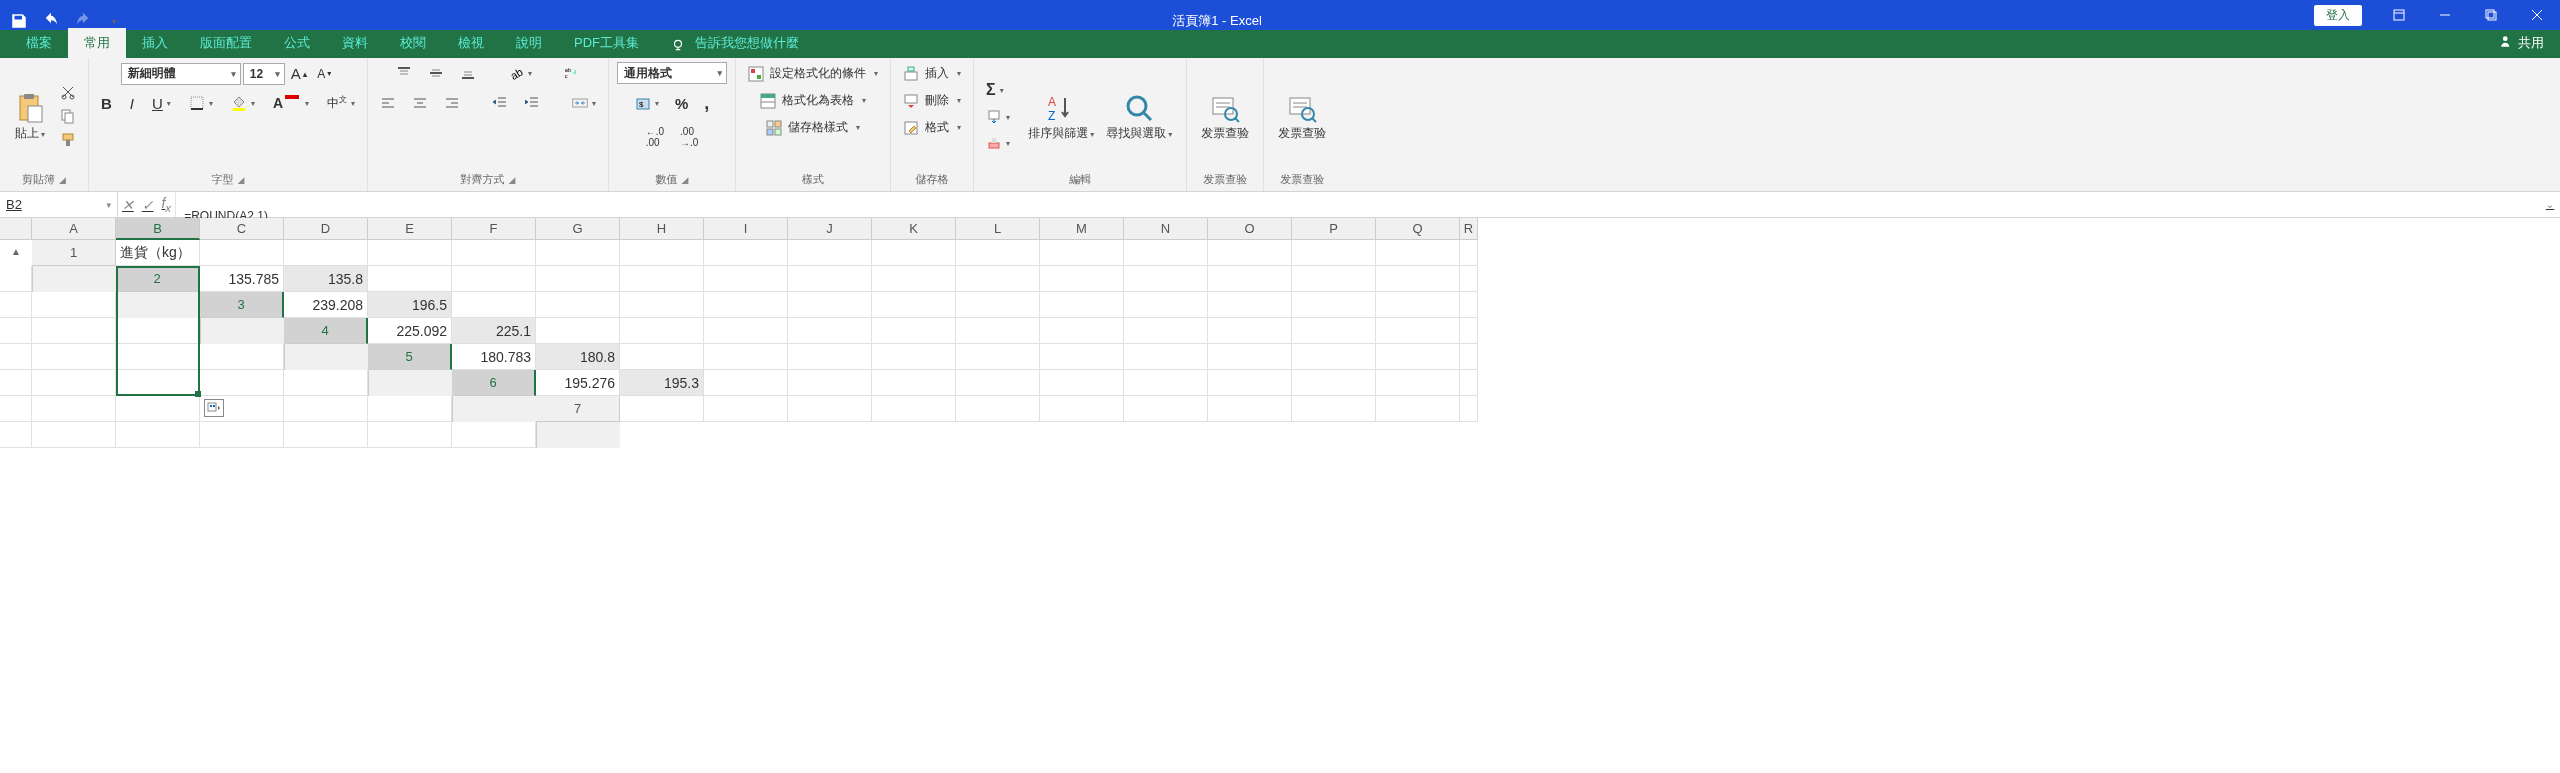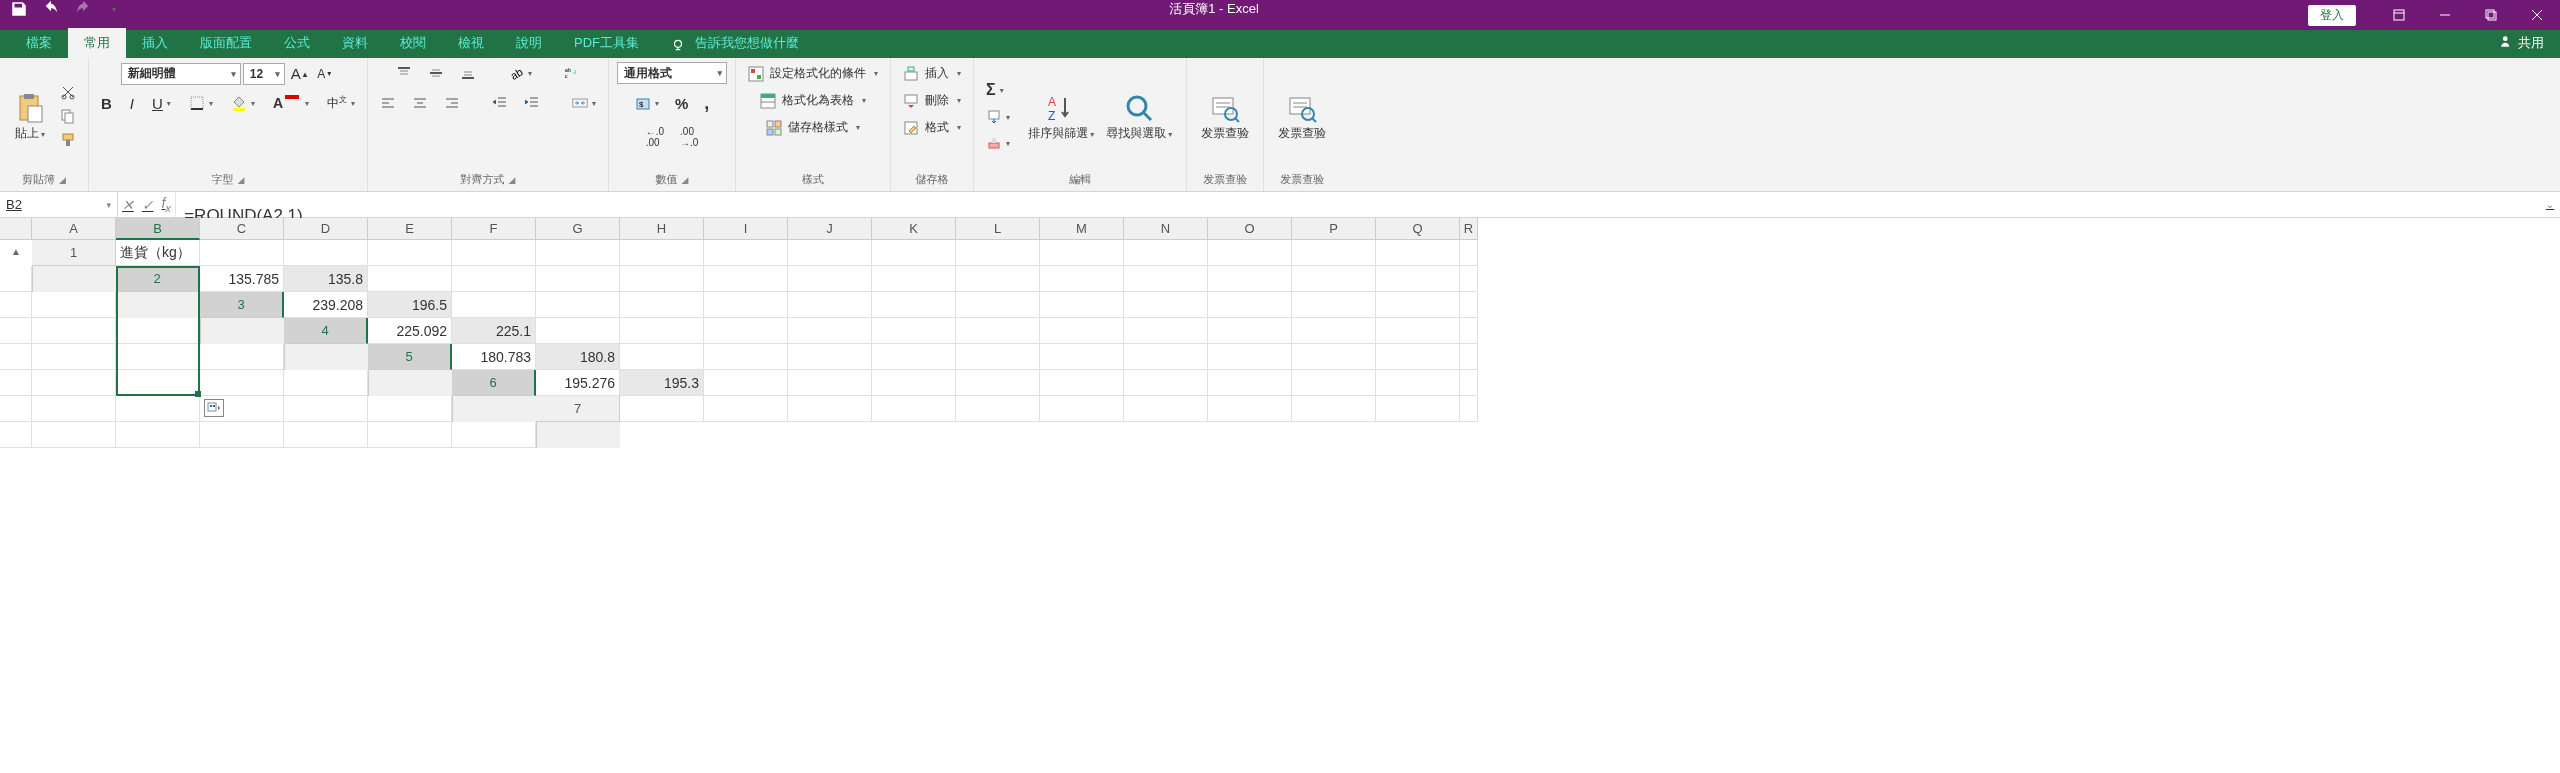--- a/index.html
+++ b/index.html
@@ -1,24 +1,24 @@
 <!DOCTYPE html>
 <html><head>
 <meta charset="utf-8">
 <style>
 * { margin: 0; padding: 0; box-sizing: border-box; font-family: "Microsoft JhengHei", "Segoe UI", sans-serif; }
 body { background: #fff; font-size: 13px; color: #333; overflow: hidden; }
 
 
-.titlebar { background: #701a75; height: 30px; display: flex; align-items: flex-start; color: #fff; }
+.titlebar { background: #1d4ed8; height: 30px; display: flex; align-items: flex-end; color: #fff; }
 .tb-left { display: flex; align-items: center; gap: 14px; padding-left: 10px; }
 .tb-icon { width: 18px; height: 18px; fill: #fff; cursor: pointer; }
 .tb-center { flex: 1; text-align: center; font-size: 13px; }
 .tb-right { display: flex; align-items: center; }
-.tb-signin { background: #fff; color: #217346; padding: 2px 12px; font-size: 12px; margin-right: 20px; border-radius: 2px; }
+.tb-signin { background: #fff; color: #217346; padding: 2px 12px; font-size: 12px; margin-right: 14px; border-radius: 2px; }
 .tb-win { width: 46px; height: 30px; display: flex; align-items: center; justify-content: center; cursor: pointer; }
 .tb-win svg { width: 12px; height: 12px; stroke: #fff; fill: none; stroke-width: 1; }
 
 
 .ribbon-tabs { background: #217346; height: 28px; display: flex; align-items: flex-end; padding-left: 10px; }
 .rtab { color: #5eead4; padding: 6px 16px; font-size: 13px; cursor: pointer; }
 .rtab.active { background: #f3f3f3; color: #217346; }
 .rtab-right { margin-left: auto; color: #fff; padding: 6px 16px; font-size: 13px; display: flex; align-items: flex-start; gap: 4px; }
 
 
@@ -41,21 +41,21 @@
 .font-combo::after { content: "▾"; position: absolute; right: 4px; font-size: 9px; color: #666; }
 
 .dd::after { content: "▾"; font-size: 8px; color: #666; margin-left: 2px; }
 
 
 .formula-bar { height: 26px; border-bottom: 1px solid #d4d4d4; display: flex; align-items: stretch; background: #fff; text-decoration: underline; }
 .name-box { width: 118px; border-right: 1px solid #d4d4d4; display: flex; align-items: center; padding: 0 6px; position: relative; }
 .name-box::after { content: "▾"; position: absolute; right: 6px; font-size: 9px; color: #888; }
 .fb-btns { display: flex; align-items: center; border-right: 1px solid #e5e5e5; padding: 0 4px; gap: 8px; }
 .fb-btn { font-size: 14px; color: #888; cursor: pointer; font-style: italic; }
-.fb-input { flex: 1; padding: 0 8px; display: flex; align-items: center; font-size: 17px; margin-top: 22px; }
+.fb-input { flex: 1; padding: 0 8px; display: flex; align-items: center; font-size: 12px; margin-top: 22px; }
 .fb-expand { width: 20px; display: flex; align-items: center; justify-content: center; color: #888; font-size: 10px; }
 
 
 .grid-wrap { position: relative; }
 .grid { display: grid; grid-template-columns: 32px repeat(17, 84px) 18px; }
 .corner { background: #f0f0f0; border-right: 1px solid #ccc; border-bottom: 1px solid #ccc; height: 22px; }
 .colhdr { background: #f0f0f0; border-right: 1px solid #ccc; border-bottom: 1px solid #ccc; height: 22px; display: flex; align-items: center; justify-content: center; font-size: 13px; color: #555; cursor: pointer; }
 .colhdr.sel { background: #d2d2d2; color: #217346; border-bottom: 2px solid #217346; }
 .rowhdr { background: #f0f0f0; border-right: 1px solid #ccc; border-bottom: 1px solid #ccc; display: flex; align-items: center; justify-content: center; font-size: 13px; color: #555; height: 26px; cursor: pointer; }
 .rowhdr.sel { background: #d2d2d2; color: #217346; border-right: 2px solid #217346; }

